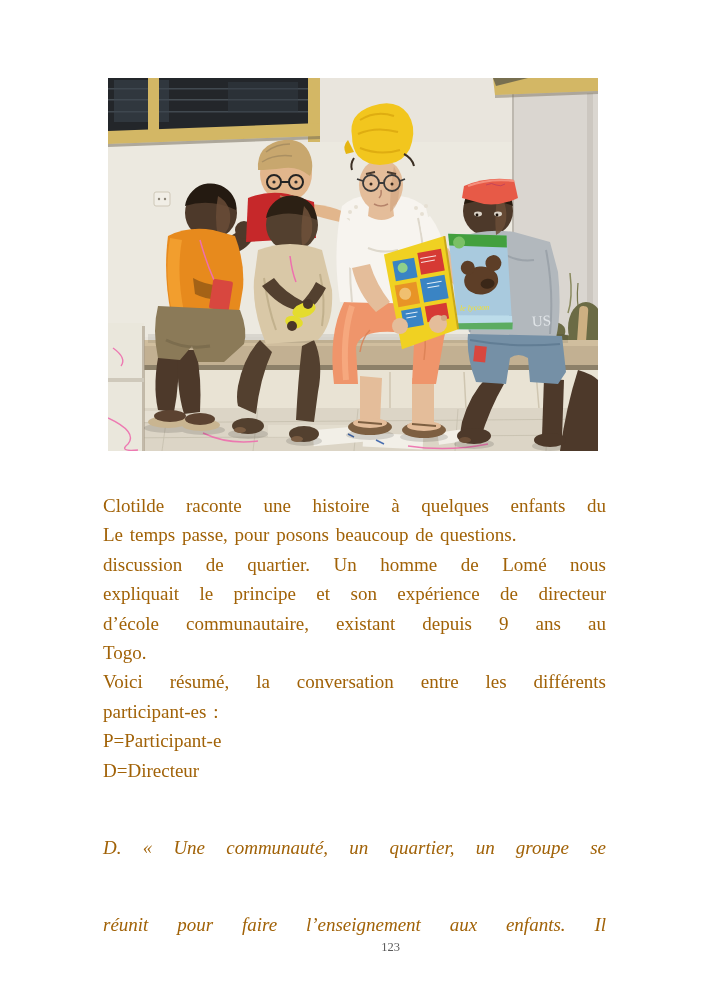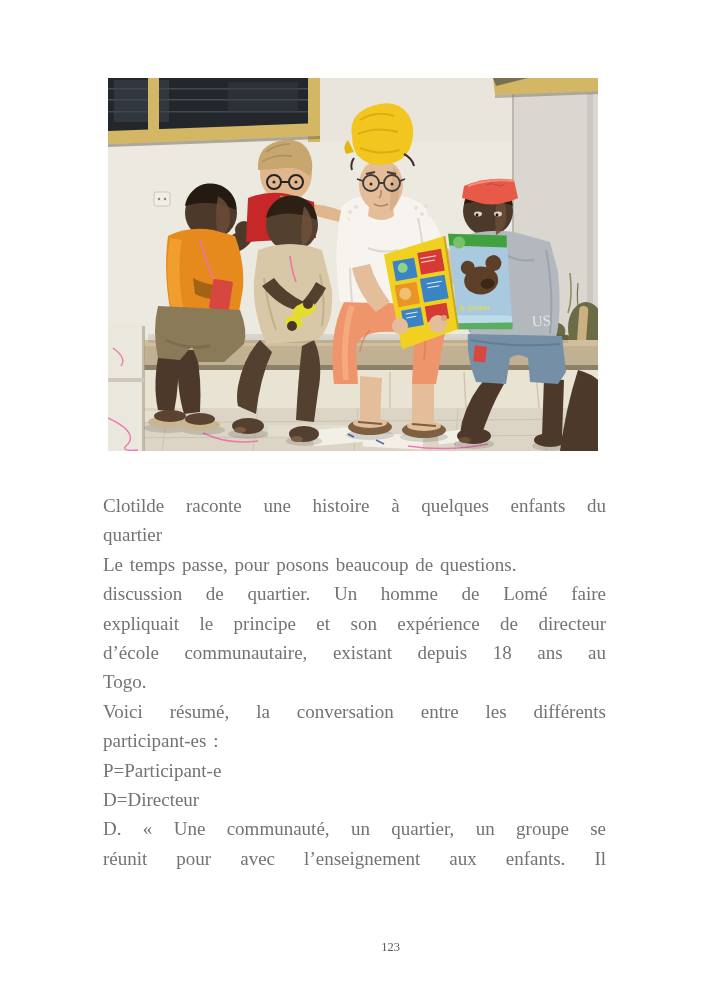--- a/index.html
+++ b/index.html
@@ -4,25 +4,25 @@
 <style>
   html,body{margin:0;padding:0;}
   body{
     width:709px;height:992px;position:relative;background:#ffffff;
     font-family:"Liberation Serif", serif;overflow:hidden;
   }
   .photo{position:absolute;left:108px;top:78px;width:490px;height:373px;margin:0;}
   .photo svg{display:block;width:100%;height:100%;}
   .text-block{
     position:absolute;left:103px;top:491px;width:503px;
-    font-size:19px;line-height:29.4px;color:#737373;
+    font-size:19px;line-height:29.4px;color:#a16207;
   }
   .line{word-spacing:2px;}
   .line.j{text-align:justify;text-align-last:justify;}
-  .line.i{}
+  .line.i{font-style:italic;margin-top:48px;}
   .page-number{
     position:absolute;left:0;top:940px;width:709px;text-align:center;
     font-size:12.5px;color:#5a5a5a;padding-left:36px;
   }
 </style>
 </head>
 <body>
 
 <div>
 
@@ -295,29 +295,28 @@
 
       <circle cx="330" cy="246" r="9" fill="#e4bd9a"></circle>
       <circle cx="292" cy="248" r="8" fill="#e4bd9a"></circle>
       <circle cx="336" cy="240" r="3" fill="#d3a781"></circle>
 
     </svg>
   </figure>
 
   <div class="text-block">
     <div class="line j">Clotilde raconte une histoire à quelques enfants du</div>
-    <div class="line">quartier</div>
     <div class="line">Le temps passe, pour posons beaucoup de questions.</div>
-    <div class="line j">discussion de quartier. Un homme de Lomé faire</div>
+    <div class="line j">discussion de quartier. Un homme de Lomé nous</div>
     <div class="line j">expliquait le principe et son expérience de directeur</div>
-    <div class="line j">d’école communautaire, existant depuis 18 ans au</div>
+    <div class="line j">d’école communautaire, existant depuis 9 ans au</div>
     <div class="line">Togo.</div>
     <div class="line j">Voici résumé, la conversation entre les différents</div>
     <div class="line">participant-es :</div>
     <div class="line">P=Participant-e</div>
     <div class="line">D=Directeur</div>
     <div class="line j i">D. « Une communauté, un quartier, un groupe se</div>
-    <div class="line j i">réunit pour avec l’enseignement aux enfants. Il</div>
+    <div class="line j i">réunit pour faire l’enseignement aux enfants. Il</div>
   </div>
 
   <div class="page-number">123</div>
 
 </div>
 
 </body></html>

